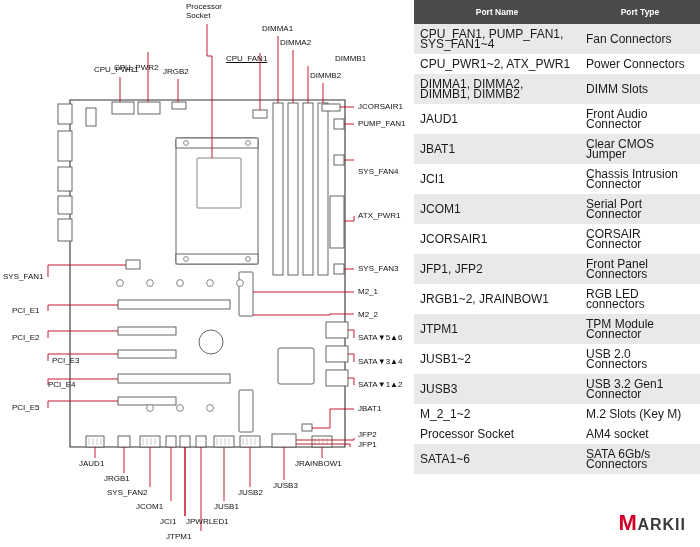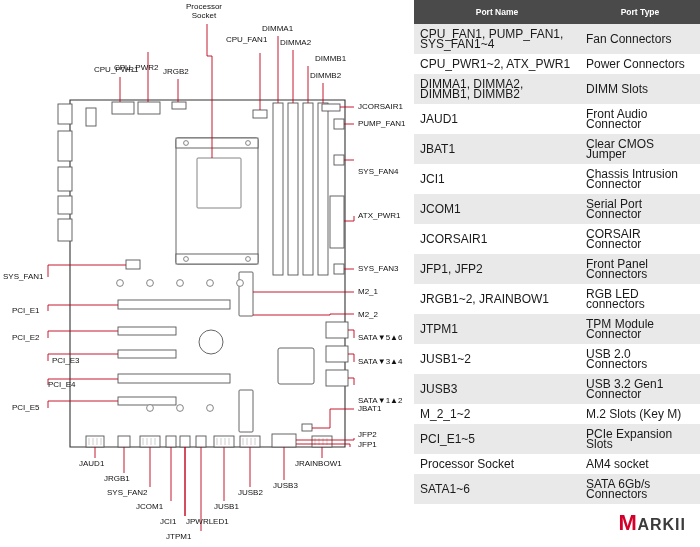--- a/index.html
+++ b/index.html
@@ -280,41 +280,41 @@
         <path d="M185 447 L185 516"></path>
         <path d="M185 447 L185 516"></path>
         <path d="M201 447 L201 531"></path>
         <path d="M224 447 L224 501"></path>
         <path d="M250 447 L250 487"></path>
         <path d="M284 447 L284 480"></path>
         <path d="M322 447 L322 458"></path>
       </g>
     </svg>
 
-    <div class="lbl" style="left:186px; top:2px; text-align:center;"><span style="white-space:pre-line">Processor
+    <div class="lbl" style="left:186px; top:2px; "><span style="white-space:pre-line">Processor
 Socket</span></div>
     <div class="lbl" style="left:114px; top:40px;margin-top:23px;"><span>CPU_PWR2</span></div>
     <div class="lbl" style="left:262px; top:24px;"><span>DIMMA1</span></div>
     <div class="lbl" style="left:280px; top:38px;"><span>DIMMA2</span></div>
-    <div class="lbl" style="left:279px; top:54px;padding-left:36px;"><span>DIMMB1</span></div>
+    <div class="lbl" style="left:299px; top:54px;padding-left:36px;"><span>DIMMB1</span></div>
     <div class="lbl" style="left:310px; top:71px;"><span>DIMMB2</span></div>
-    <div class="lbl" style="left:226px; top:35px;"><span>CPU_FAN1</span></div>
+    <div class="lbl" style="left:226px; top:54px;text-decoration:underline;"><span>CPU_FAN1</span></div>
     <div class="lbl" style="left:94px; top:65px;"><span>CPU_PWR1</span></div>
     <div class="lbl" style="left:163px; top:67px;"><span>JRGB2</span></div>
 
     <div class="lbl" style="left:358px; top:102px;"><span>JCORSAIR1</span></div>
     <div class="lbl" style="left:358px; top:119px;"><span>PUMP_FAN1</span></div>
     <div class="lbl" style="left:358px; top:155px;margin-top:12px;"><span>SYS_FAN4</span></div>
     <div class="lbl" style="left:358px; top:211px;"><span>ATX_PWR1</span></div>
     <div class="lbl" style="left:358px; top:264px;"><span>SYS_FAN3</span></div>
     <div class="lbl" style="left:358px; top:287px;"><span>M2_1</span></div>
     <div class="lbl" style="left:358px; top:310px;"><span>M2_2</span></div>
     <div class="lbl" style="left:358px; top:333px;"><span>SATA▼5▲6</span></div>
     <div class="lbl" style="left:358px; top:357px;"><span>SATA▼3▲4</span></div>
-    <div class="lbl" style="left:358px; top:380px;margin-top:16px;"><span>SATA▼1▲2</span></div>
+    <div class="lbl" style="left:358px; top:380px;"><span>SATA▼1▲2</span></div>
     <div class="lbl" style="left:358px; top:404px;"><span>JBAT1</span></div>
     <div class="lbl" style="left:358px; top:430px;"><span>JFP2</span></div>
     <div class="lbl" style="left:358px; top:440px;"><span>JFP1</span></div>
 
     <div class="lbl" style="left:3px; top:272px;"><span>SYS_FAN1</span></div>
     <div class="lbl" style="left:12px; top:306px;"><span>PCI_E1</span></div>
     <div class="lbl" style="left:12px; top:333px;"><span>PCI_E2</span></div>
     <div class="lbl" style="left:12px; top:356px;padding-left:40px;"><span>PCI_E3</span></div>
     <div class="lbl" style="left:12px; top:380px;padding-left:36px;"><span>PCI_E4</span></div>
     <div class="lbl" style="left:12px; top:403px;"><span>PCI_E5</span></div>
@@ -394,24 +394,20 @@
             <td>USB 2.0 Connectors</td>
           </tr>
           <tr class="odd">
             <td>JUSB3</td>
             <td>USB 3.2 Gen1 Connector</td>
           </tr>
           <tr class="even">
             <td>M_2_1~2</td>
             <td>M.2 Slots (Key M)</td>
           </tr>
-          <tr class="odd">
-            <td>PCI_E1~5</td>
-            <td>PCIe Expansion Slots</td>
-          </tr>
           <tr class="even">
             <td>Processor Socket</td>
             <td>AM4 socket</td>
           </tr>
           <tr class="odd">
             <td>SATA1~6</td>
             <td>SATA 6Gb/s Connectors</td>
           </tr>
         </tbody>
     </table>

